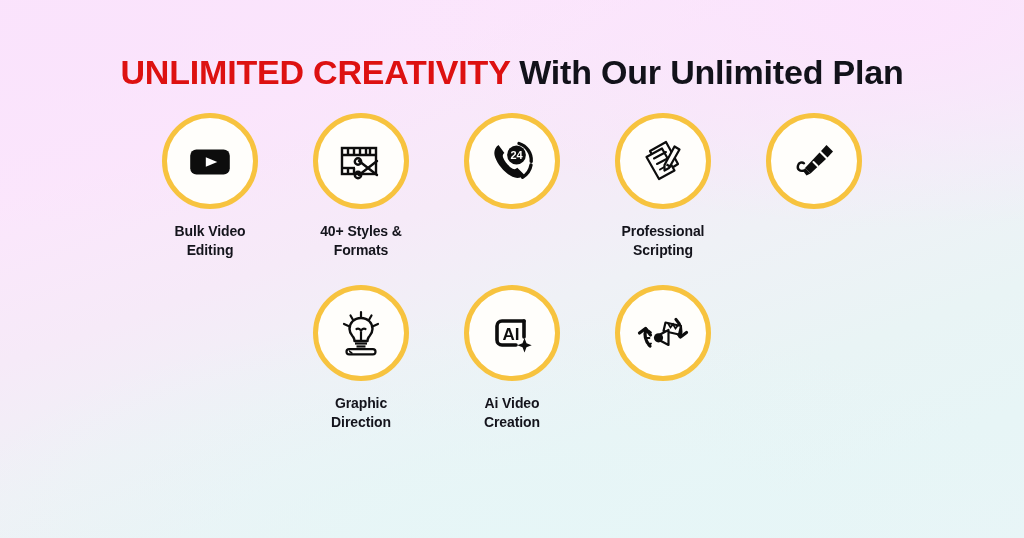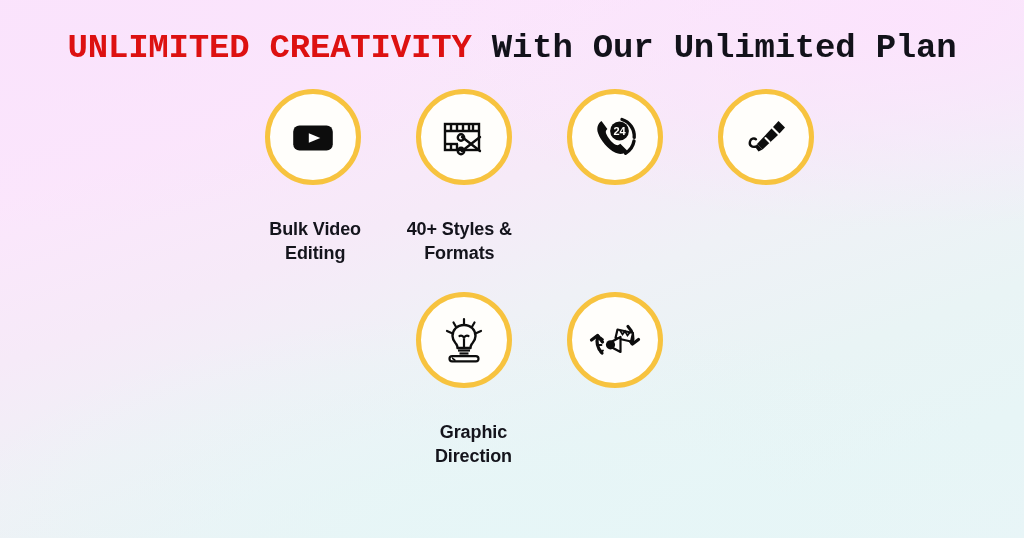--- a/index.html
+++ b/index.html
@@ -36,27 +36,26 @@
     background:
       radial-gradient(ellipse 70% 55% at 88% 4%, rgba(252,227,253,0.95) 0%, rgba(252,227,253,0) 70%),
       radial-gradient(ellipse 60% 50% at 6% 6%, rgba(250,227,252,0.9) 0%, rgba(250,227,252,0) 72%),
       radial-gradient(ellipse 80% 60% at 50% 100%, rgba(230,246,247,0.95) 0%, rgba(230,246,247,0) 70%);
     pointer-events: none;
   }
 
   .headline {
     position: relative;
     text-align: center;
-    padding-top: 30px;
+    padding-top: 54px;
     font-size: 34px;
     font-weight: 700;
     letter-spacing: -0.2px;
     line-height: 1.1;
     white-space: nowrap;
-    font-family: Liberation Mono, monospace;
   }
   .headline .hl-red {
     color: #dd1111;
     font-weight: 800;
   }
   .headline .hl-dark {
     color: #12121a;
     font-weight: 800;
   }
 
@@ -69,41 +68,40 @@
     justify-content: center;
     align-items: flex-start;
   }
   .row-2 {
     margin-top: 26px;
   }
   .feature {
     width: 151px;
     display: flex;
     flex-direction: column;
-    align-items: flex-end;
-    gap: 20px;
+    align-items: center;
   }
   .circle {
     width: 86px;
     height: 86px;
     border-radius: 50%;
     background: #fffefb;
     border: 5px solid #f7c33f;
     display: flex;
     align-items: center;
     justify-content: center;
     box-sizing: content-box;
   }
   .circle svg {
     display: block;
   }
   .caption {
     margin-top: 13px;
     text-align: center;
-    font-size: 18px;
+    font-size: 14px;
     font-weight: 700;
     line-height: 1.32;
     color: #14141c;
     white-space: pre-line;
     letter-spacing: -0.1px;
   }
 </style>
 </head>
 <body>
 
@@ -166,20 +164,43 @@
               <path d="M34 9.5 a17.5 17.5 0 0 1 12.2 17.8" fill="none" stroke="#0d0d0d" stroke-width="3.4" stroke-linecap="round"></path>
               <path d="M46 31 a17.5 17.5 0 0 1 -8.5 12.2" fill="none" stroke="#0d0d0d" stroke-width="3.4" stroke-linecap="round"></path>
               <path d="M13.5 11 c-3.8 2.6 -5.2 7.4 -3.4 12.2 c2.8 7.6 9.8 16 17.4 19.6 c4.6 2.2 9 1.2 11.6 -2.4 l-6.8 -6.6 c-1.4 1.5 -3 1.9 -4.6 1 c-3.8 -2.2 -8 -7.2 -9.6 -11.4 c-0.7 -1.8 -0.2 -3.3 1.3 -4.4 z" fill="#0d0d0d"></path>
               <circle cx="31.5" cy="21" r="9.4" fill="#0d0d0d"></circle>
               <text x="31.5" y="25" text-anchor="middle" font-family="Liberation Sans, sans-serif" font-size="11" font-weight="700" fill="#fffefb">24</text>
             </svg>
           </span>
         </div>
       </div>
 
+      <div class="feature">
+        <div class="circle">
+          <span>
+            <svg width="54" height="54" viewBox="0 0 54 54">
+              <g stroke="#0d0d0d" stroke-width="2.2" fill="#fffefb" stroke-linejoin="round">
+                <path d="M14 17 L30 8 L42 30 L26 40 Z"></path>
+                <path d="M10.5 23 L26 14.5 L38.5 36.5 L23 45 Z"></path>
+              </g>
+              <g stroke="#0d0d0d" stroke-width="2" stroke-linecap="round">
+                <line x1="18" y1="24.5" x2="30" y2="18"></line>
+                <line x1="21" y1="30" x2="31.5" y2="24.5"></line>
+                <line x1="24" y1="35.5" x2="31" y2="31.5"></line>
+              </g>
+              <g stroke="#0d0d0d" stroke-width="2.2" fill="#fffefb" stroke-linejoin="round">
+                <path d="M38.5 12.5 L43.5 15.5 L33 34 L28.5 36.5 L28.5 31 Z"></path>
+                <line x1="30.5" y1="30.5" x2="35" y2="33"></line>
+              </g>
+            </svg>
+          </span>
+        </div>
+        <div class="caption">Professional
+Scripting</div>
+      </div>
 
       <div class="feature">
         <div class="circle">
           <span>
             <svg width="52" height="52" viewBox="0 0 52 52">
               <path d="M38.5 10 L45 16.5 L39.5 22.5 L33 16 Z" fill="#0d0d0d"></path>
               <path d="M31.5 17.5 L38 24 L22.5 38.5 L17 33 Z" fill="#0d0d0d"></path>
               <path d="M17 33 L22.5 38.5 L18.5 40.5 L15.5 36.5 Z" fill="#0d0d0d"></path>
               <path d="M25.5 27 L29.5 31" stroke="#fffefb" stroke-width="2" stroke-linecap="round"></path>
               <path d="M16.5 35.5 c-5 1.5 -7.5 -1.5 -6.5 -5 c0.8 -2.8 4 -4 6 -2.2" fill="none" stroke="#0d0d0d" stroke-width="2.4" stroke-linecap="round"></path>
@@ -214,20 +235,34 @@
                 <path d="M15 44 L18.5 46.5 L18.5 48.5 L15 46 Z" fill="#0d0d0d" stroke="none"></path>
                 <rect x="12.5" y="44.2" width="29" height="5.2" rx="2.6" transform="translate(0,-1)"></rect>
               </g>
             </svg>
           </span>
         </div>
         <div class="caption">Graphic
 Direction</div>
       </div>
 
+      <div class="feature">
+        <div class="circle">
+          <span>
+            <svg width="52" height="52" viewBox="0 0 52 52">
+              <path d="M38 14 h-22 a5 5 0 0 0 -5 5 v14 a5 5 0 0 0 5 5 h14" fill="none" stroke="#0d0d0d" stroke-width="3.6" stroke-linecap="round"></path>
+              <path d="M38 14 v16" fill="none" stroke="#0d0d0d" stroke-width="3.6" stroke-linecap="round"></path>
+              <text x="25" y="32.5" text-anchor="middle" font-family="Liberation Sans, sans-serif" font-size="17" font-weight="700" fill="#0d0d0d">AI</text>
+              <path d="M38.5 31 l2 5.2 l5.2 2 l-5.2 2 l-2 5.2 l-2 -5.2 l-5.2 -2 l5.2 -2 z" fill="#0d0d0d"></path>
+            </svg>
+          </span>
+        </div>
+        <div class="caption">Ai Video
+Creation</div>
+      </div>
 
       <div class="feature">
         <div class="circle">
           <span>
             <svg width="56" height="56" viewBox="0 0 56 56">
               <path d="M41 14.5 a17 17 0 0 1 4 17" fill="none" stroke="#0d0d0d" stroke-width="3.2" stroke-linecap="round"></path>
               <path d="M40.5 25.5 l5 6.5 l6 -4.5" fill="none" stroke="#0d0d0d" stroke-width="3.2" stroke-linecap="round" stroke-linejoin="round"></path>
               <path d="M15 41 a17 17 0 0 1 -4 -17" fill="none" stroke="#0d0d0d" stroke-width="3.2" stroke-linecap="round"></path>
               <path d="M15.5 30 l-5 -6.5 l-6 4.5" fill="none" stroke="#0d0d0d" stroke-width="3.2" stroke-linecap="round" stroke-linejoin="round"></path>
               <g stroke="#0d0d0d" stroke-width="2.2" fill="#fffefb" stroke-linejoin="round">

